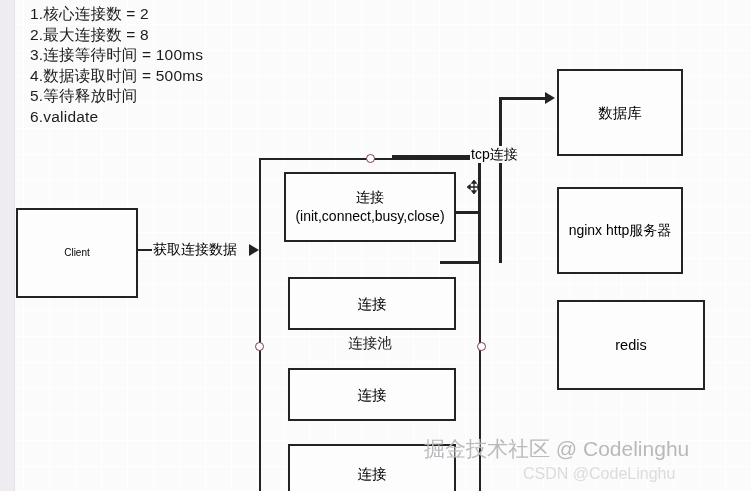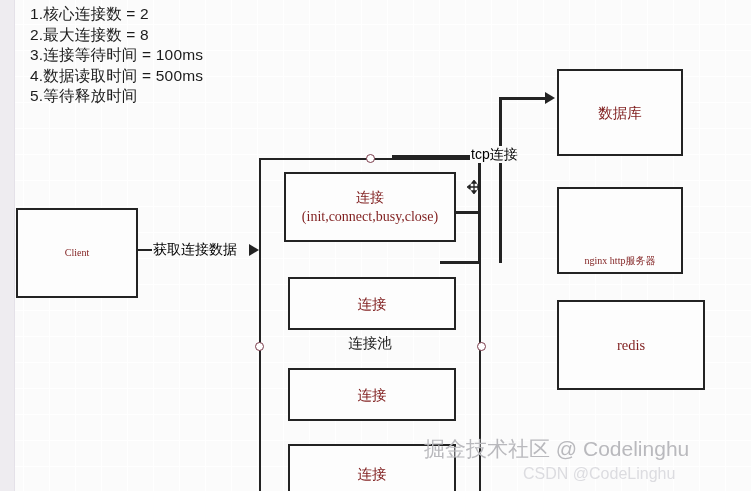--- a/index.html
+++ b/index.html
@@ -61,25 +61,24 @@
   
   .node {
     position: absolute;
     box-sizing: border-box;
     background: #fdfdfd;
     border: 2.5px solid #232323;
     display: flex;
     align-items: center;
     justify-content: center;
     text-align: center;
-    color: #7f1d1d;
+    color: #000000;
     font-size: 14.5px;
     line-height: 20px;
-    padding: 2px 6px;
-    font-family: Liberation Serif, serif;
+    padding: 15px 6px;
   }
   .node.thin { border-width: 2px; }
 
   
   #node-client { left: 16px; top: 208px; width: 122px; height: 90px; font-size: 10px; }
 
   
   #pool {
     position: absolute;
     left: 259px;
@@ -101,21 +100,21 @@
   }
 
   
   #conn-0 { left: 284px; top: 172px; width: 172px; height: 70px; font-size: 14px; line-height: 19px; }
   #conn-1 { left: 288px; top: 277px; width: 168px; height: 53px; }
   #conn-2 { left: 288px; top: 368px; width: 168px; height: 53px; }
   #conn-3 { left: 288px; top: 444px; width: 168px; height: 60px; }
 
   
   #node-db    { left: 557px; top: 69px;  width: 126px; height: 87px; }
-  #node-nginx { left: 557px; top: 187px; width: 126px; height: 87px; font-size: 10px; line-height: 19px; align-items: flex-end; }
+  #node-nginx { left: 557px; top: 187px; width: 126px; height: 87px; font-size: 14px; line-height: 19px; }
   #node-redis { left: 557px; top: 300px; width: 148px; height: 90px; }
 
   
   .wire {
     position: absolute;
     background: #232323;
   }
   .wire.h { height: 2.5px; }
   .wire.v { width: 2.5px; }
 
@@ -184,20 +183,21 @@
 <div id="canvas">
 
   <div id="left-margin"></div>
 
   <div id="config-list">
     <div class="line">1.核心连接数 = 2</div>
     <div class="line">2.最大连接数 = 8</div>
     <div class="line">3.连接等待时间 = 100ms</div>
     <div class="line">4.数据读取时间 = 500ms</div>
     <div class="line">5.等待释放时间</div>
+    <div class="line">6.validate</div>
   </div>
 
   <div class="node" id="node-client">
     <span>Client</span>
   </div>
 
   <div class="wire h" style="left:138px; top:248.5px; width:14px;"></div>
   <div class="wire-label" style="left:152px; top:241px;">获取连接数据</div>
   <div class="arrow-right" style="left:249px; top:244px;"></div>
 

